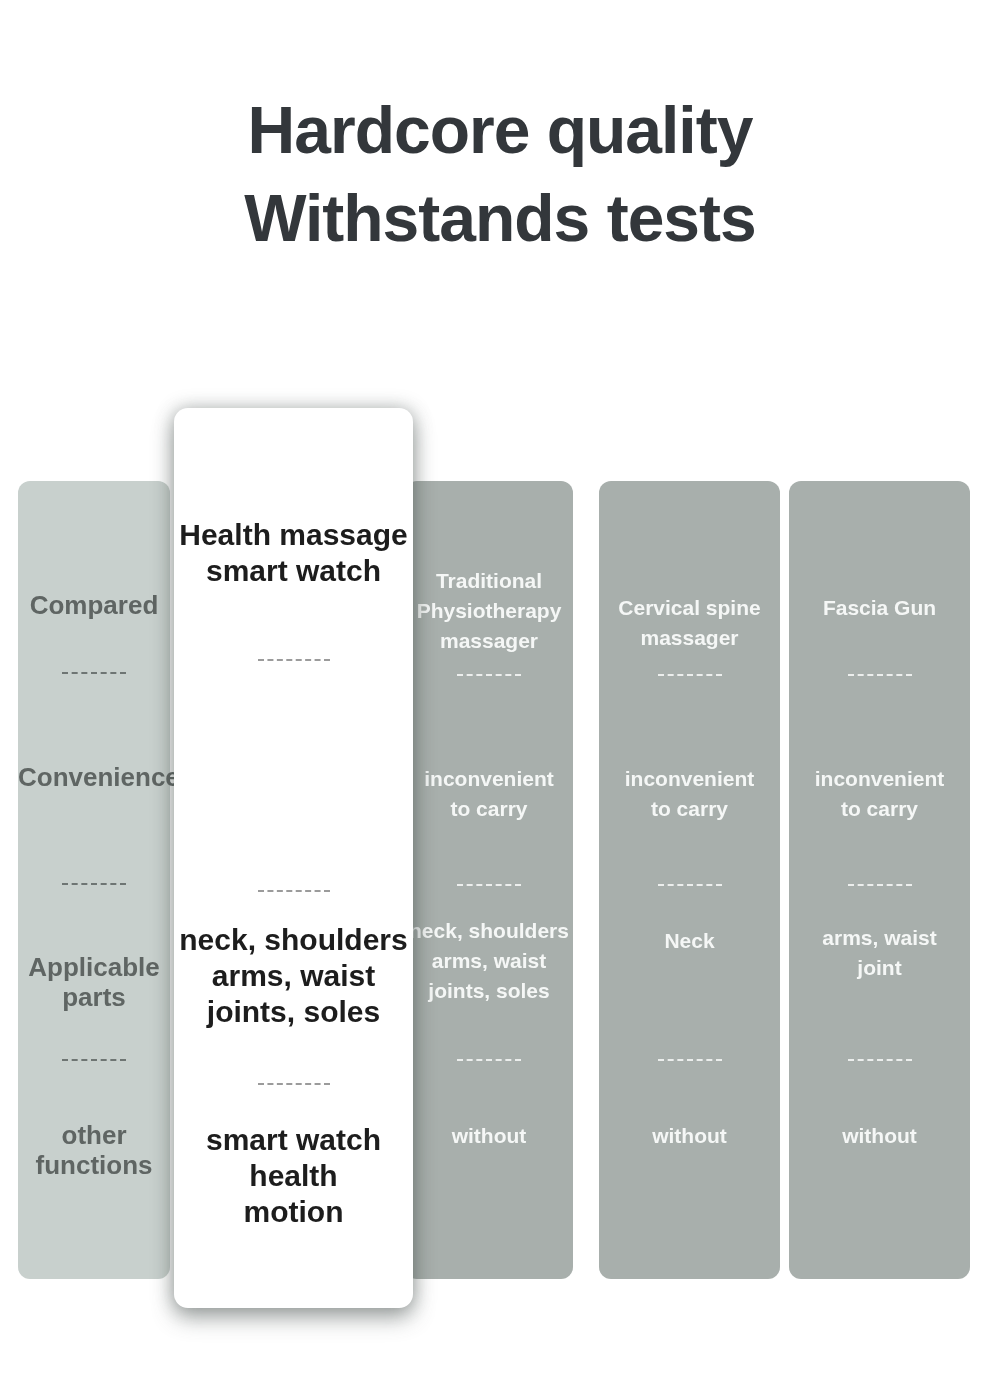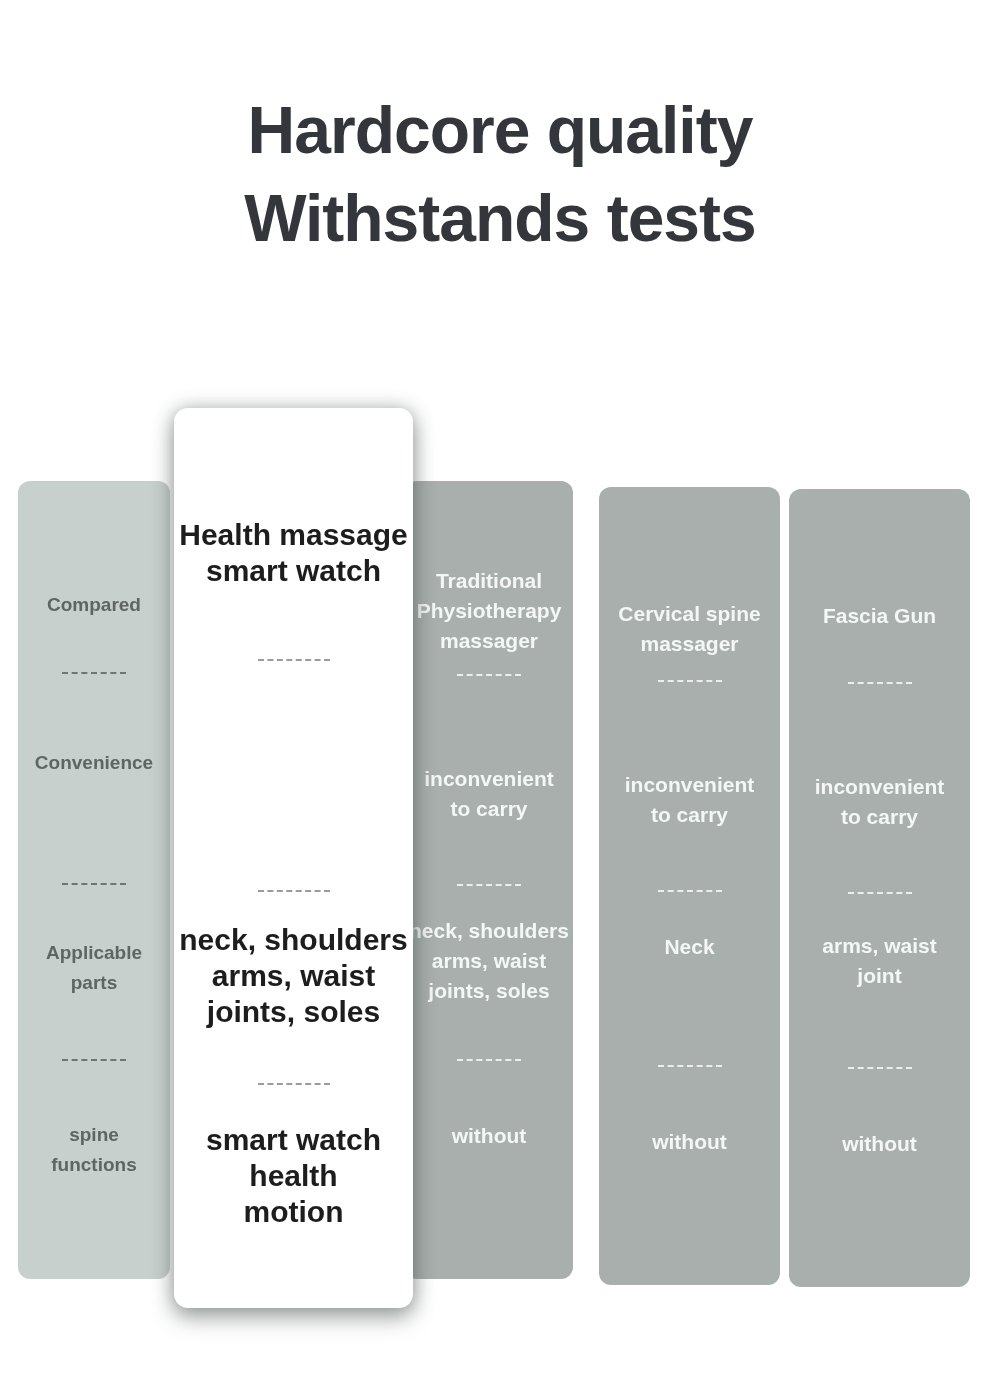--- a/index.html
+++ b/index.html
@@ -32,30 +32,30 @@
     border-radius:14px;
     box-shadow:0 10px 22px rgba(70,80,78,0.45), 0 0 18px rgba(70,80,78,0.35);
     z-index:3;
   }
   .col-gray{
     top:481px;width:181px;height:798px;
     background:var(--gray_col_bg,#a8afac);
     z-index:1;
   }
   .col-gray.first{left:405px;width:168px;}
-  .col-gray.second{left:599px;margin-top:6px;}
-  .col-gray.third{left:789px;margin-top:8px;}
+  .col-gray.second{left:599px;}
+  .col-gray.third{left:789px;}
   .cell{
     position:absolute;left:0;width:100%;
     transform:translateY(-50%);
     text-align:center;
     white-space:pre-line;
   }
   .cell.label{
-    font-size:19px;line-height:30px;
+    font-size:26px;line-height:30px;
     color:var(--label_text,#5f6563);
   }
   .cell.card-text{
     font-size:30px;line-height:36px;
     color:var(--card_text,#1d1d1d);
   }
   .cell.gray-text{
     font-size:21px;line-height:30px;
     color:var(--gray_col_text,#f5f7f6);
   }
@@ -74,26 +74,26 @@
 <div class="page">
 
   <h1 class="title">Hardcore quality
 Withstands tests</h1>
 
   <div class="table">
 
     <div class="col col-labels">
       <div class="cell label" style="top:124px">Compared</div>
       <div class="dash" style="top:191px"></div>
-      <div class="cell label" style="top:282px">Convenience</div>
+      <div class="cell label" style="top:296px">Convenience</div>
       <div class="dash" style="top:402px"></div>
-      <div class="cell label" style="top:487px">Applicable
+      <div class="cell label" style="top:501px">Applicable
 parts</div>
       <div class="dash" style="top:578px"></div>
-      <div class="cell label" style="top:669px">spine
+      <div class="cell label" style="top:669px">other
 functions</div>
     </div>
 
     <div class="col col-card">
       <div class="cell card-text" style="top:145px">Health massage
 smart watch</div>
       <div class="dash" style="top:251px"></div>
       <div class="dash" style="top:482px"></div>
       <div class="cell card-text" style="top:568px">neck, shoulders
 arms, waist

